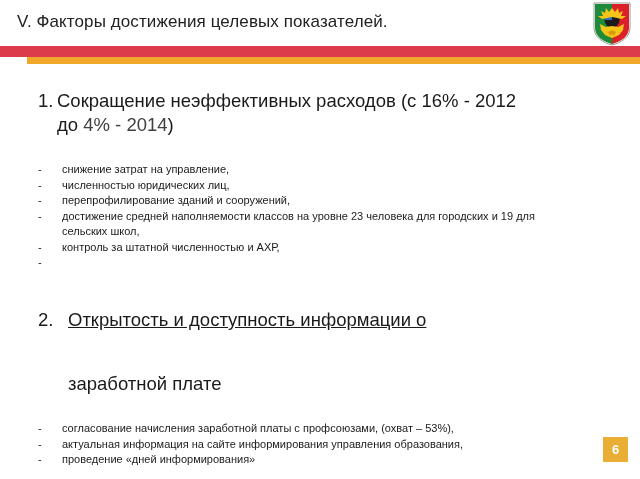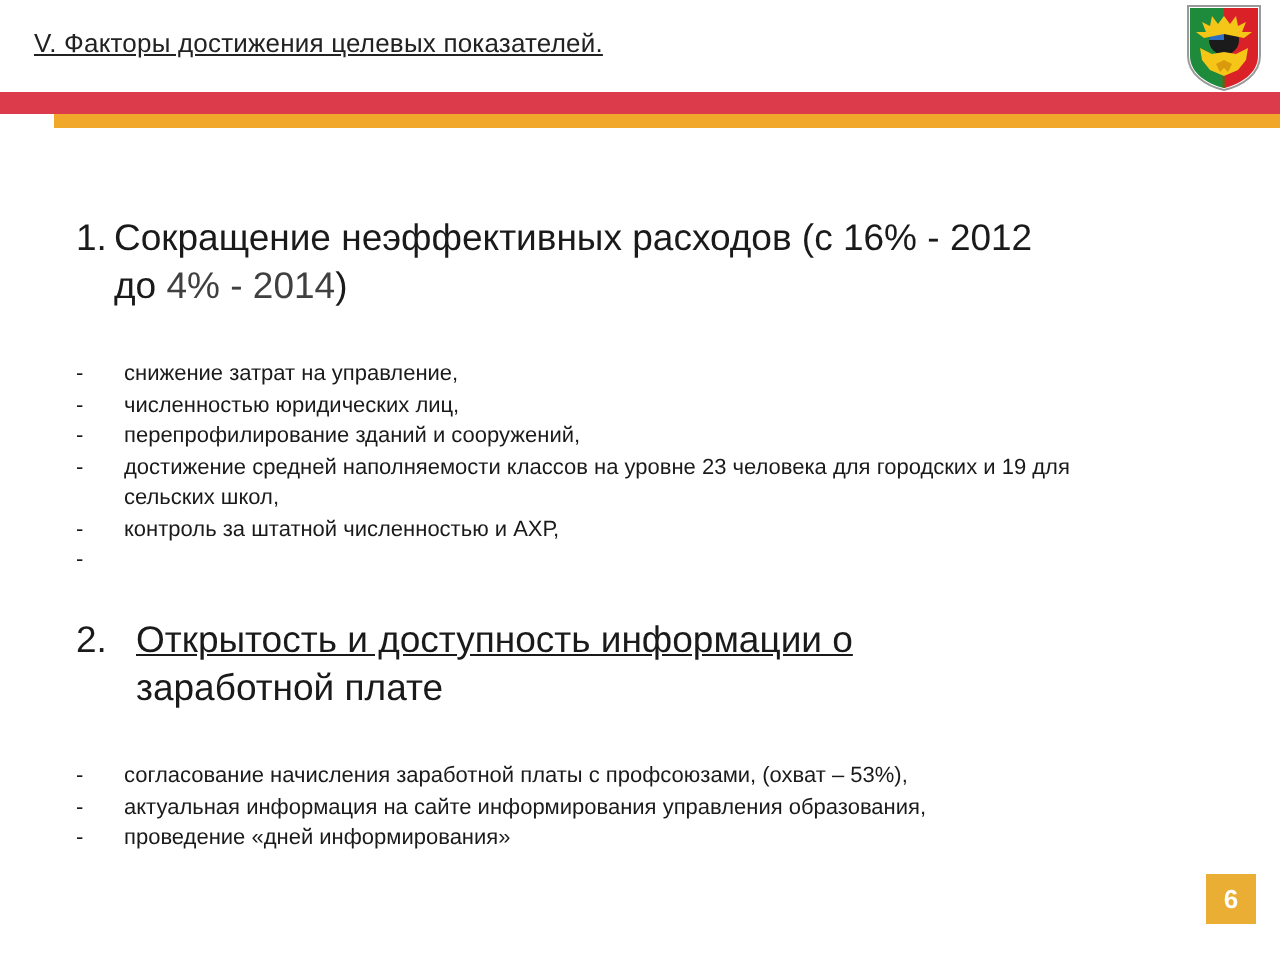--- a/index.html
+++ b/index.html
@@ -21,26 +21,25 @@
     position: absolute;
     left: 0; top: 0;
     width: 640px;
     height: 46px;
     background: #ffffff;
   }
   .header-title {
     position: absolute;
     left: 17px;
     top: 13px;
-    font-size: 13px;
+    font-size: 17px;
     line-height: 18px;
     color: #222222;
     white-space: nowrap;
     letter-spacing: 0.1px;
-    text-decoration: underline;
   }
 
   
   .logo-wrap {
     position: absolute;
     left: 593px;
     top: 2px;
     width: 38px;
     height: 44px;
   }
@@ -90,24 +89,24 @@
     width: 580px;
   }
   .section-heading .num {
     position: absolute;
     left: 38px;
     top: 0;
   }
   .heading-text {
     display: block;
   }
-  .sec1-line1 { padding-left: 19px; margin-top: 18px; }
+  .sec1-line1 { padding-left: 19px; }
   .sec1-line2 { padding-left: 19px; }
   .sec2-line1 { padding-left: 30px; text-decoration: underline; }
-  .sec2-line2 { padding-left: 30px; }
+  .sec2-line2 { padding-left: 30px; margin-top: 40px; }
   .accent-red { color: #404040; }
 
   
   .bullet-list {
     position: relative;
     margin: 0;
     padding: 0;
     list-style: none;
     width: 600px;
   }

